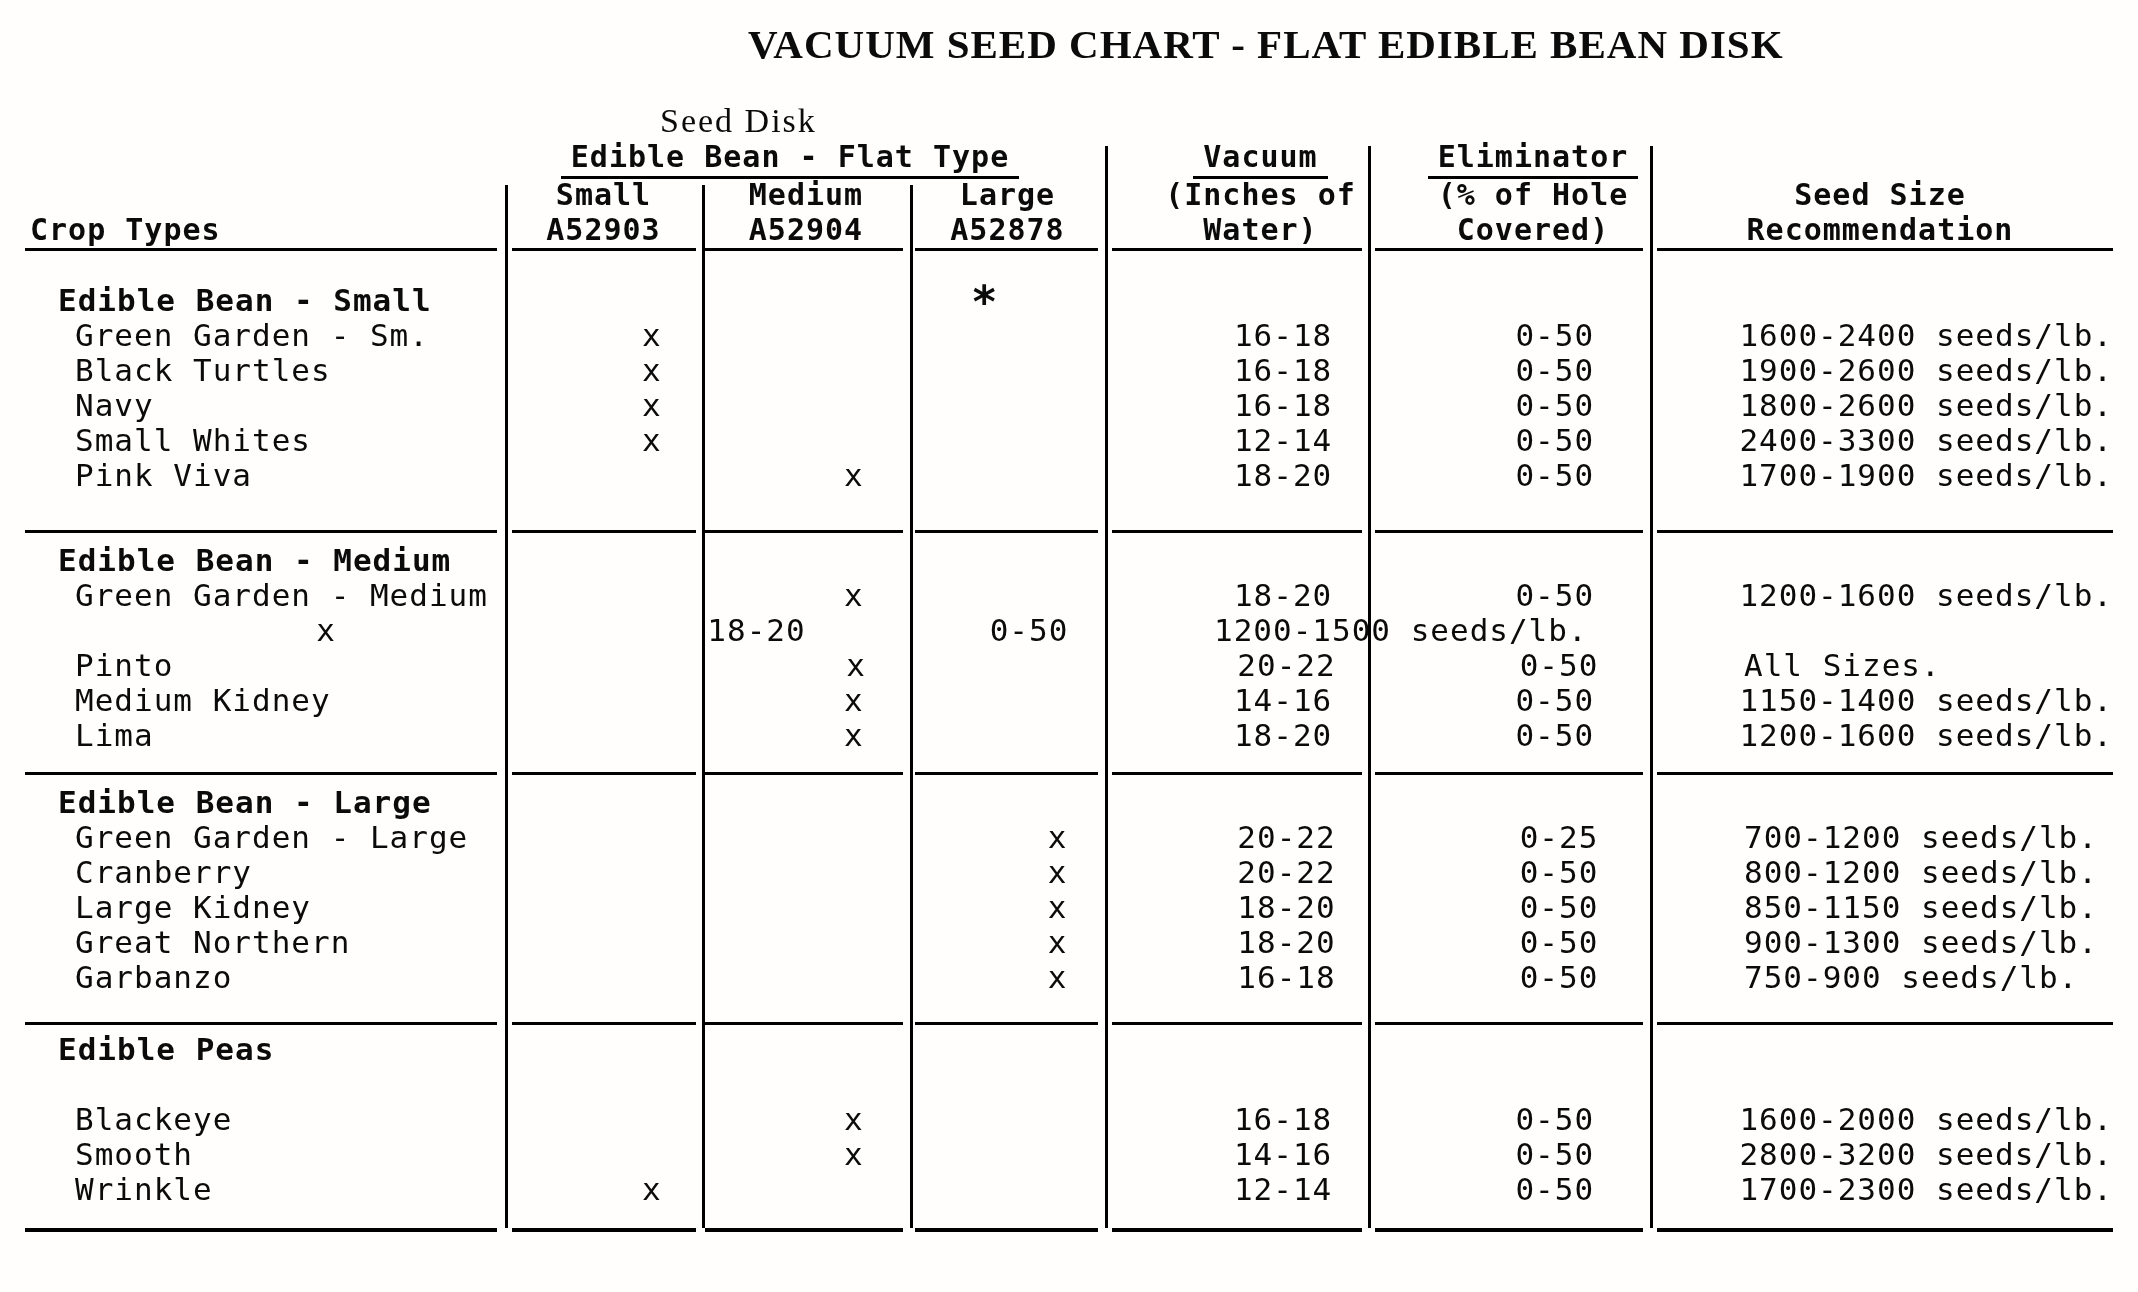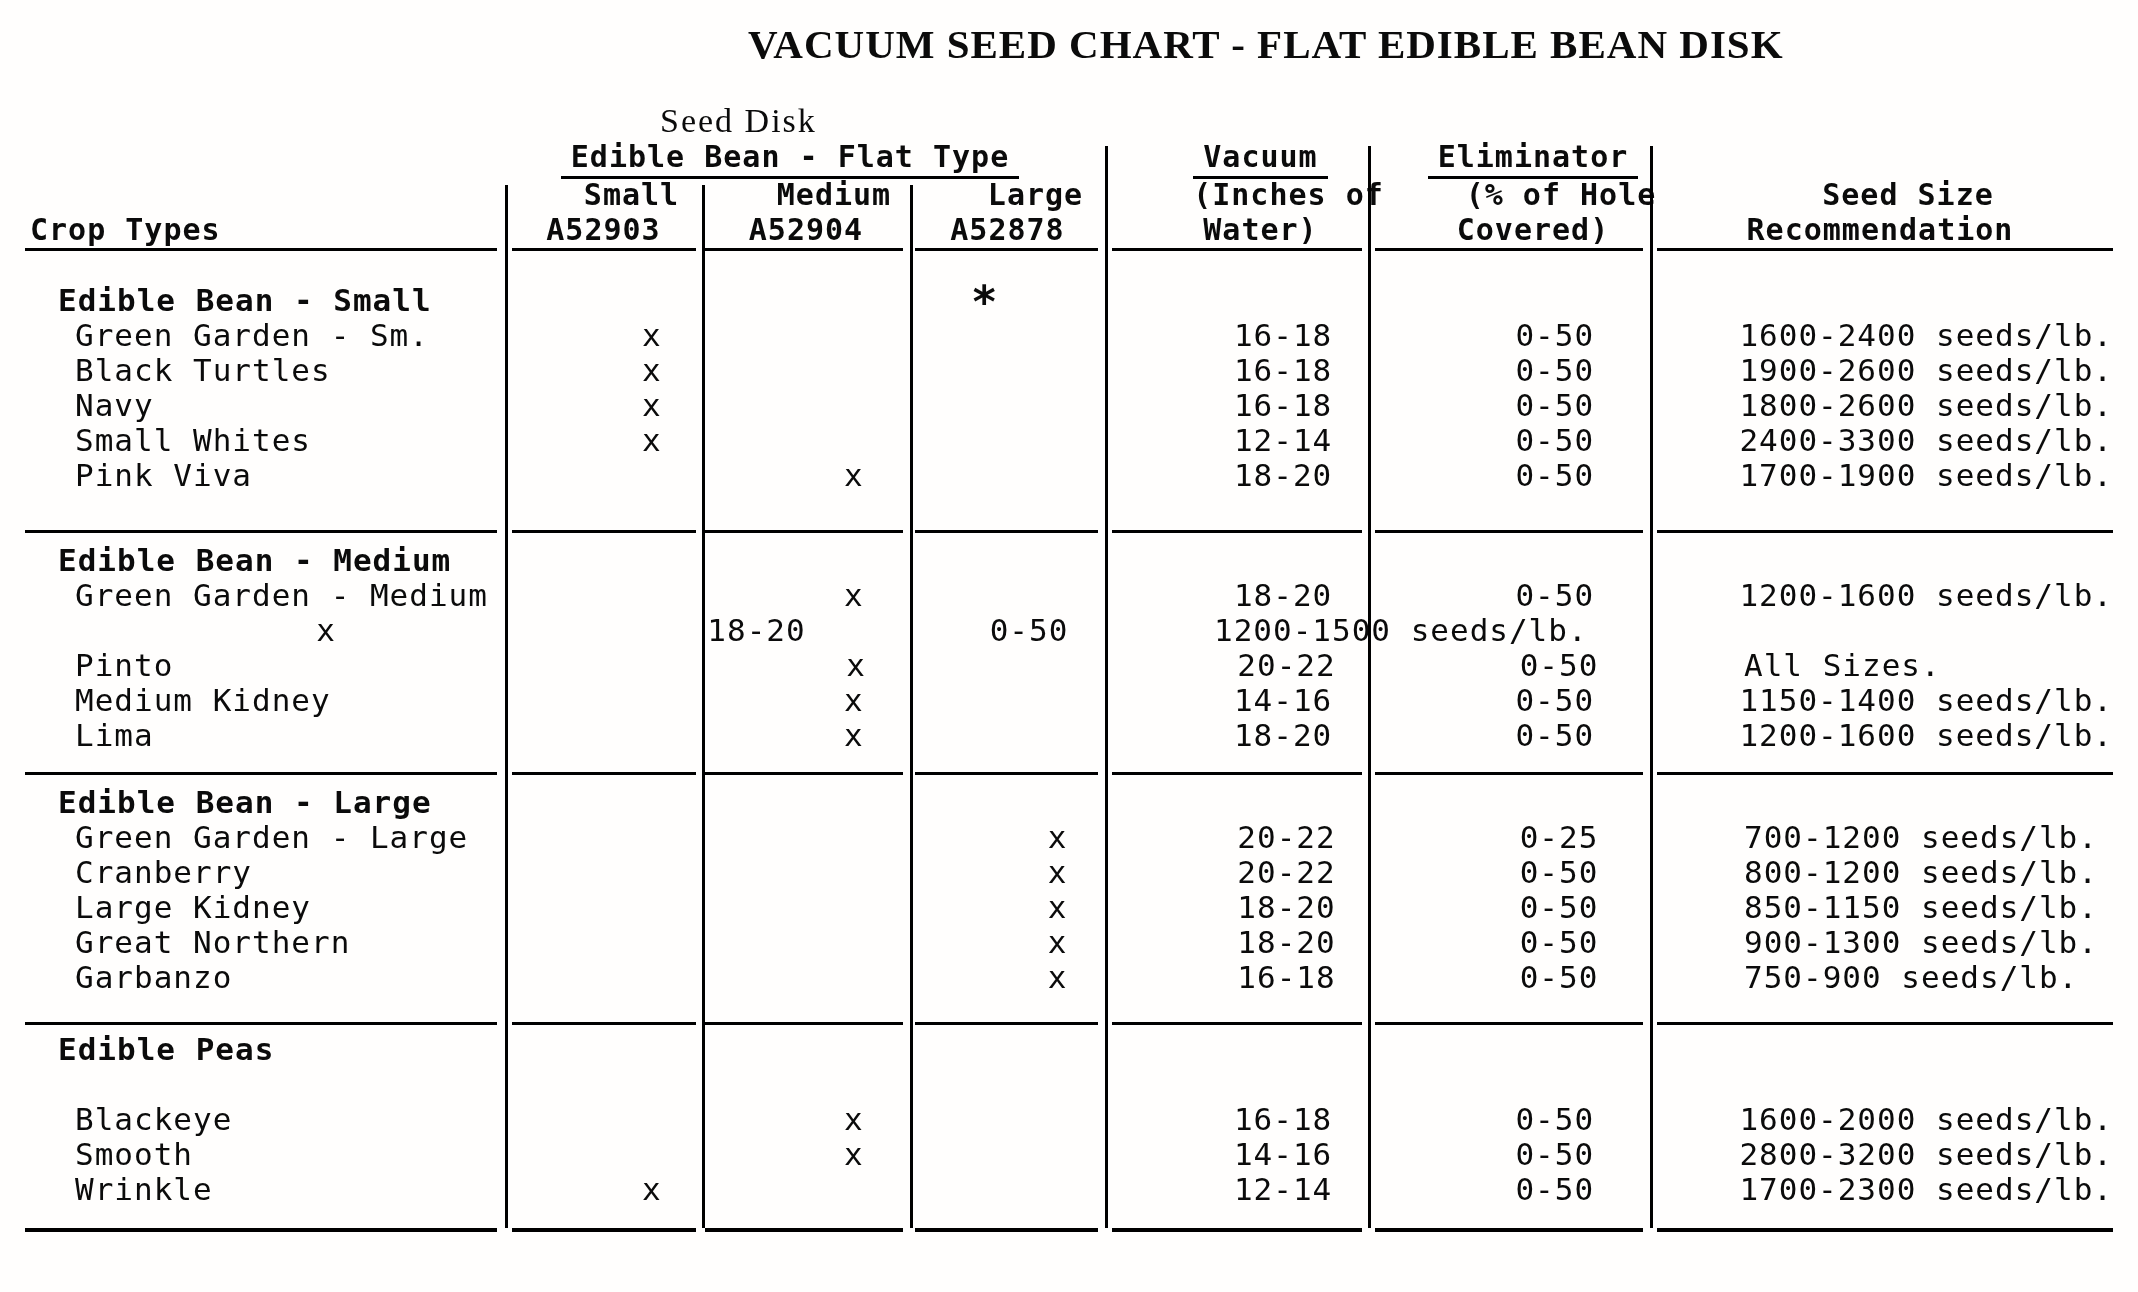--- a/index.html
+++ b/index.html
@@ -17,21 +17,21 @@
     position:absolute;left:660px;top:102px;
     font-family:"Liberation Serif","DejaVu Serif",serif;
     font-size:34px;letter-spacing:2px;white-space:nowrap;
   }
   .hdr{position:absolute;font-size:30px;font-weight:bold;line-height:34px;letter-spacing:1px;text-align:center;white-space:nowrap;}
   .group-header{left:505px;top:140px;width:570px;}
   .group-header .u,.vac-title .u,.elim-title .u{display:inline-block;border-bottom:3px solid #000;padding:0 10px 2px 10px;}
   .head-small {left:505px;width:197px;}
   .head-medium{left:702px;width:208px;}
   .head-large {left:910px;width:195px;}
-  .row1{top:178px;padding-left:28px;} .row2{top:213px;}
+  .row1{top:178px;} .row2{top:213px;}
   .crop-types{left:30px;top:213px;text-align:left;}
   .vac-col {left:1105px;width:263px;margin-left:24px;}
   .elim-col{left:1368px;width:330px;}
   .seed-col{left:1650px;width:460px;}
   .vac-title,.elim-title{top:140px;}
 
   .vline{position:absolute;width:3px;background:#000;}
   .hrule{position:absolute;background:#000;}
 
   .section{position:absolute;left:25px;width:2088px;}

